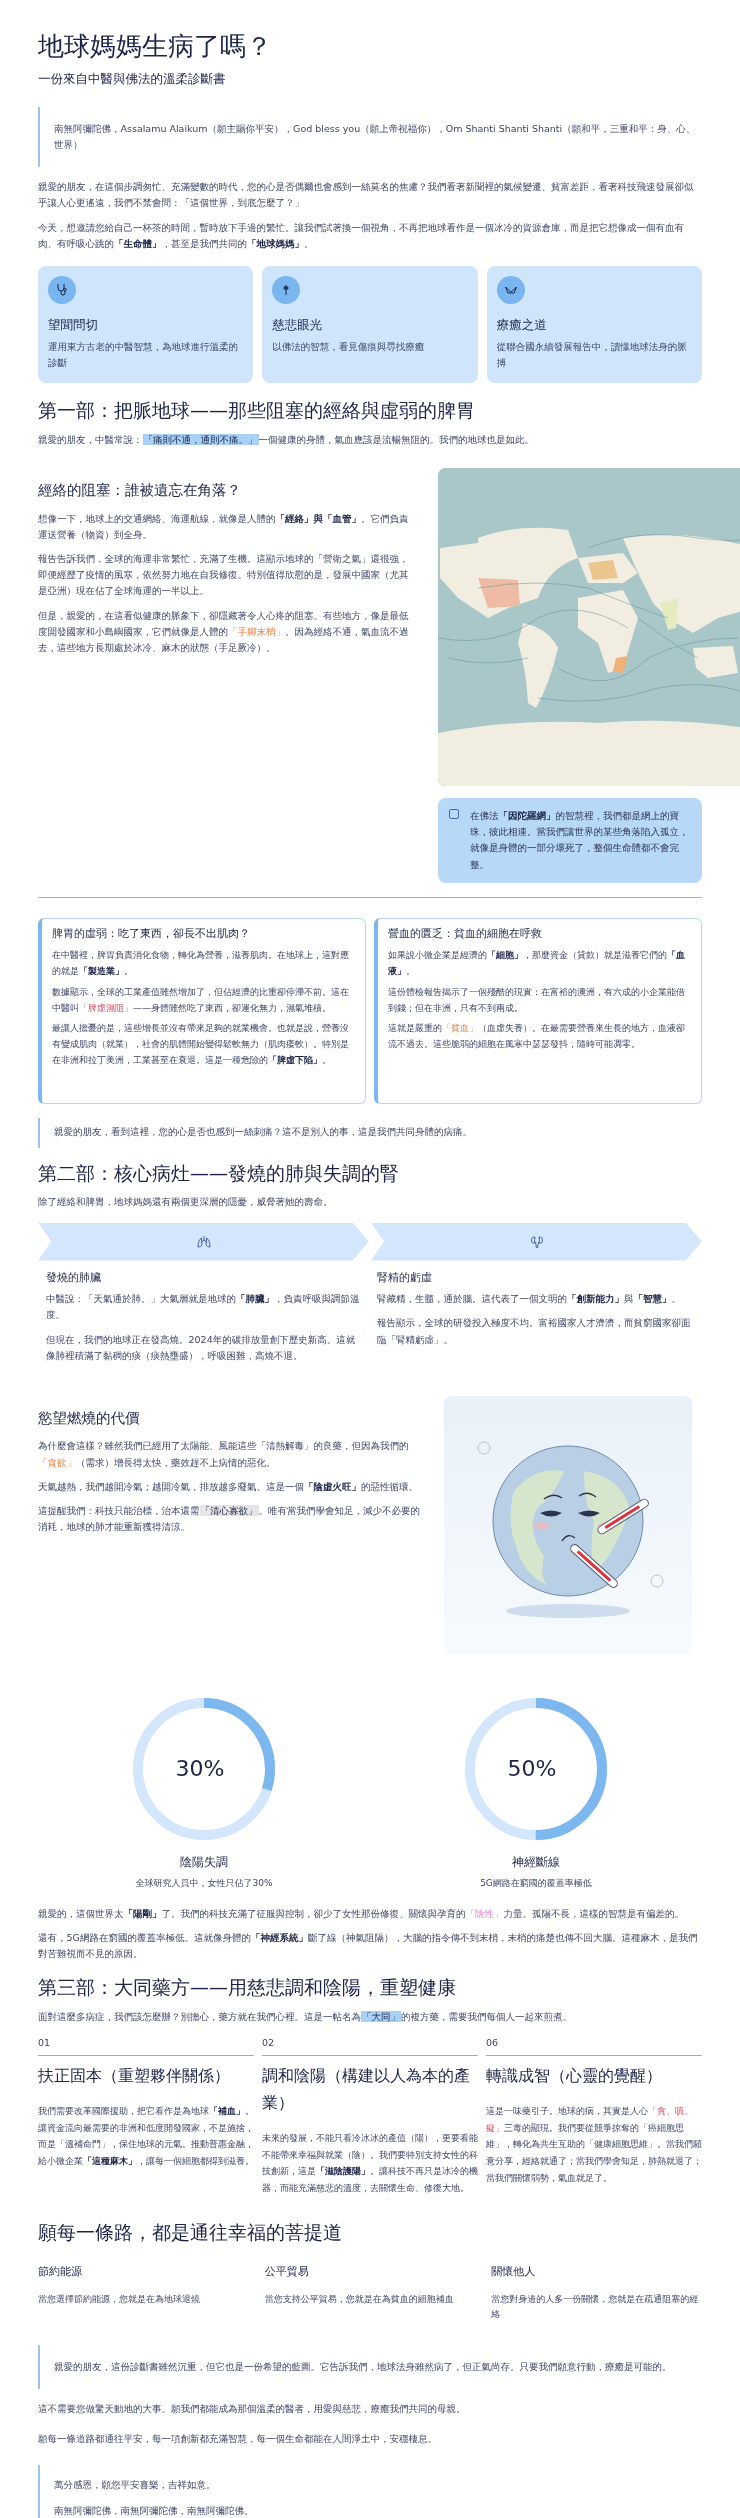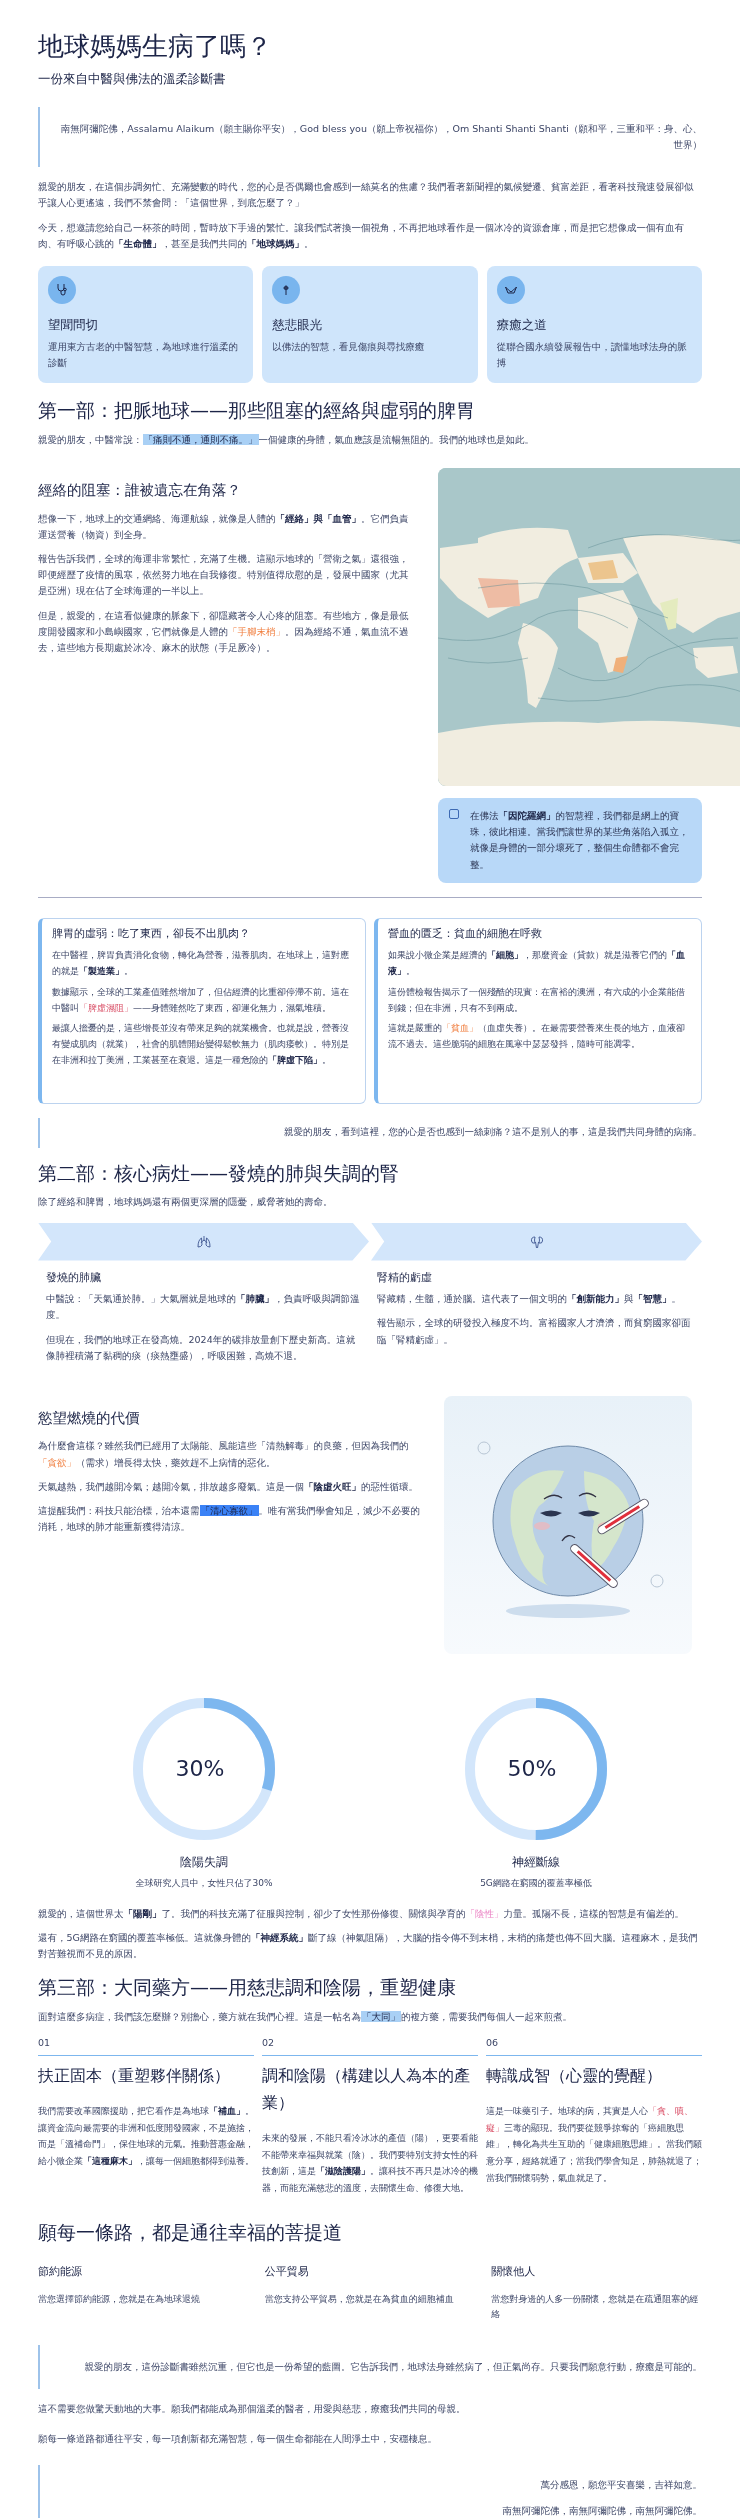--- a/index.html
+++ b/index.html
@@ -12,21 +12,20 @@
     line-height: 1.7;
   }
   .page { padding: 28px 38px 40px 38px; }
   .title { font-size: 26px; line-height: 1.3; color: #1c2447; font-weight: normal; margin-top: 2px; }
   .subtitle { font-size: 12.5px; color: #1c2447; margin-top: 4px; }
   .quote {
     border-left: 2px solid #9ec3ea;
     padding: 14px 0 14px 14px;
     margin: 18px 0 12px 0;
     color: #3c4566;
-    text-align: right;
   }
   .quote p + p { margin-top: 10px; }
   p.body { margin: 8px 0; color: #3c4566; }
   b.k { color: #1c2447; font-weight: bold; }
   .hl { background: #a9d0f5; color: #1c2447; padding: 0 1px; }
   .orange { color: #f07b3a; }
   .red { color: #d84a62; }
   .pink { color: #ea7fc2; }
 
   .feature-row { display: flex; gap: 9px; margin: 14px 0 14px 0; justify-content: space-between; }
@@ -245,21 +244,21 @@
       <p><span>腎藏精，生髓，通於腦。這代表了一個文明的</span><b class="k">「創新能力」</b><span>與</span><b class="k">「智慧」</b><span>。</span></p>
       <p>報告顯示，全球的研發投入極度不均。富裕國家人才濟濟，而貧窮國家卻面臨「腎精虧虛」。</p>
     </div>
   </div>
 
   <div class="split" style="margin-top:24px;">
     <div class="left">
       <h3 class="sub">慾望燃燒的代價</h3>
       <p class="body"><span>為什麼會這樣？雖然我們已經用了太陽能、風能這些「清熱解毒」的良藥，但因為我們的</span><span class="orange">「貪欲」</span><span>（需求）增長得太快，藥效趕不上病情的惡化。</span></p>
       <p class="body"><span>天氣越熱，我們越開冷氣；越開冷氣，排放越多廢氣。這是一個</span><b class="k">「陰虛火旺」</b><span>的惡性循環。</span></p>
-      <p class="body"><span>這提醒我們：科技只能治標，治本還需</span><span class="hl" style="background:#3b82f6;">「清心寡欲」</span><span>。唯有當我們學會知足，減少不必要的消耗，地球的肺才能重新獲得清涼。</span></p>
+      <p class="body"><span>這提醒我們：科技只能治標，治本還需</span><span class="hl" style="background:#e5e5e5;">「清心寡欲」</span><span>。唯有當我們學會知足，減少不必要的消耗，地球的肺才能重新獲得清涼。</span></p>
     </div>
     <div class="right" style="width:248px; margin-right:10px;">
       <div class="earth-box">
         <svg width="248" height="258" viewBox="0 0 248 258">
           <ellipse cx="124" cy="215" rx="62" ry="7" fill="#cddded"></ellipse>
           <circle cx="124" cy="125" r="75" fill="#b9cfe6" stroke="#6f8aa8" stroke-width="1"></circle>
           <path d="M70 95 Q90 70 120 75 Q110 100 95 110 Q80 130 100 160 Q95 185 105 190 Q80 180 72 150 Q62 125 70 95 Z" fill="#d8e8c9" opacity="0.9"></path>
           <path d="M140 75 Q175 80 185 110 Q180 135 170 150 Q160 170 150 175 Q145 150 150 125 Q140 110 140 75 Z" fill="#d8e8c9" opacity="0.9"></path>
           <path d="M100 103 Q110 96 118 102" fill="none" stroke="#334" stroke-width="1.3"></path>
           <path d="M135 100 Q143 94 152 101" fill="none" stroke="#334" stroke-width="1.3"></path>

